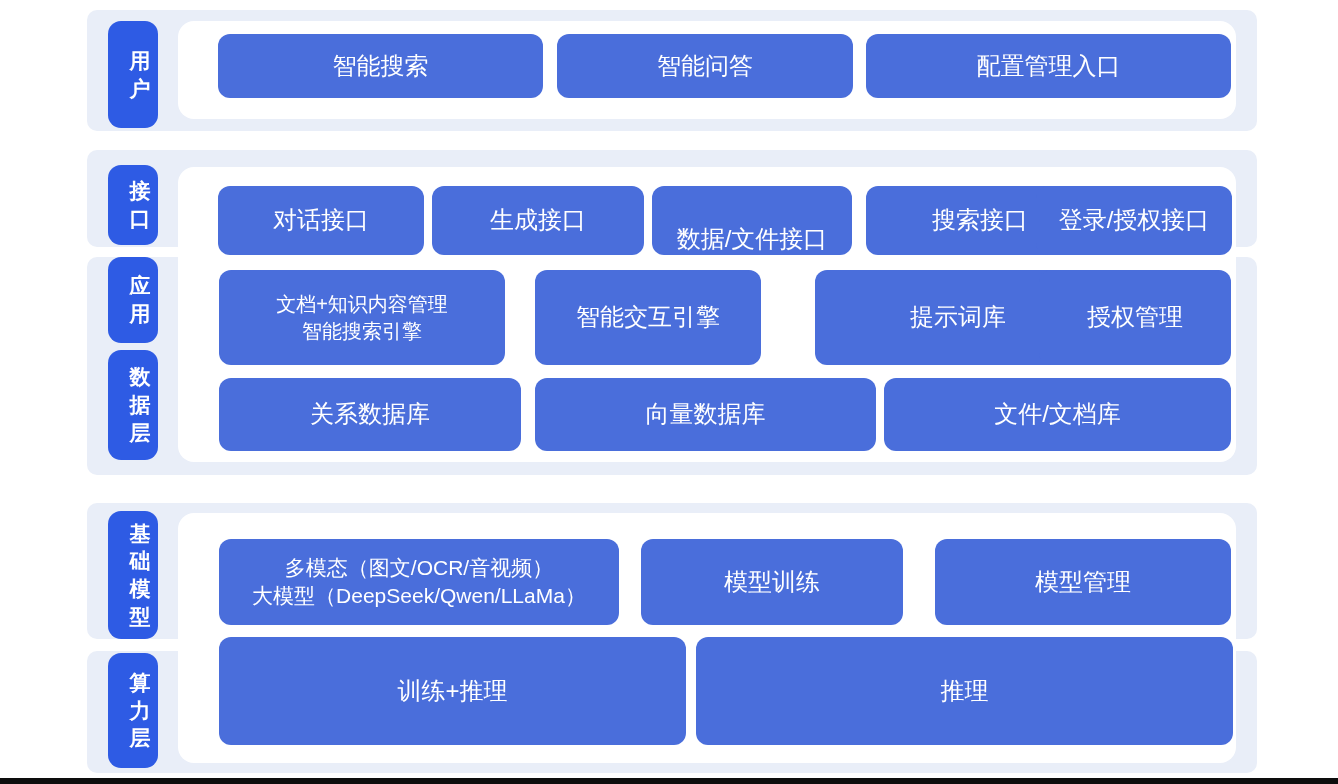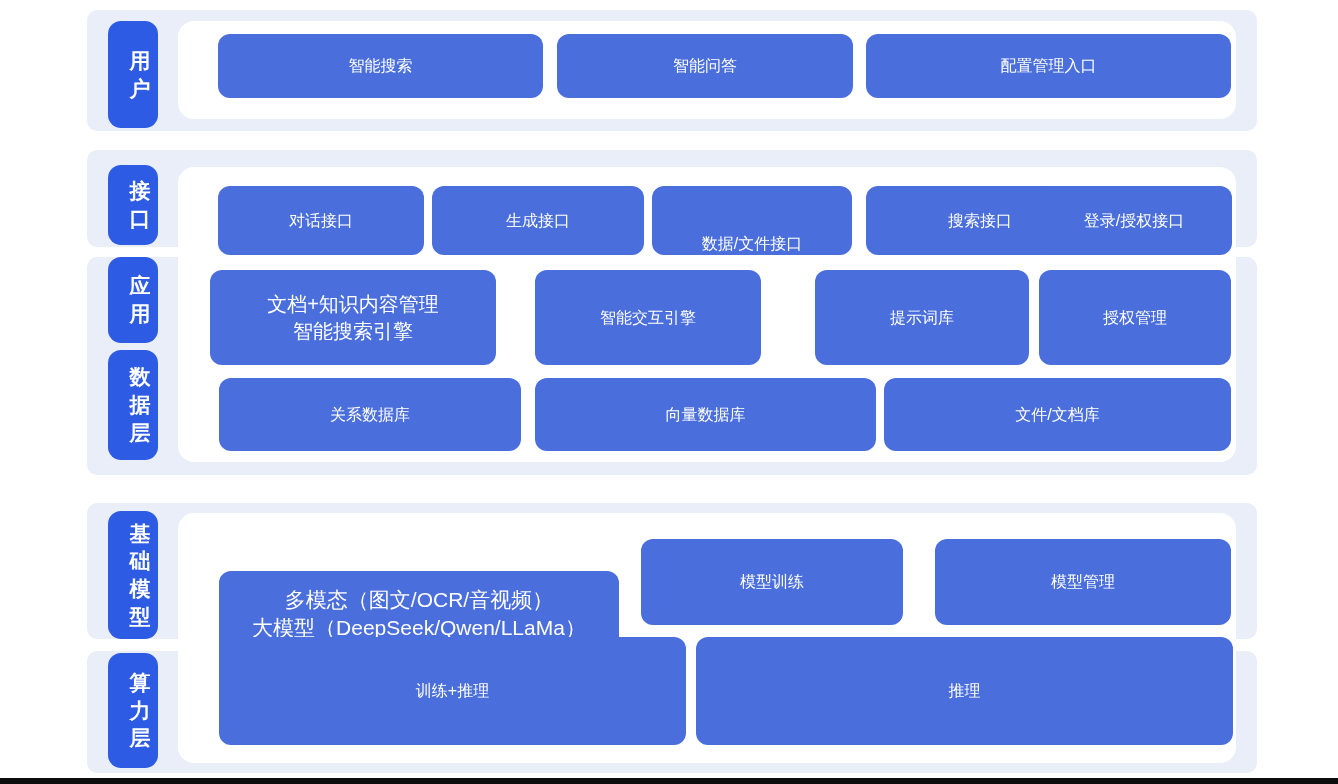--- a/index.html
+++ b/index.html
@@ -21,24 +21,24 @@
     display:flex;align-items:center;justify-content:center;
     font-size:21px;font-weight:700;
   }
   .vlabel span{
     display:inline-block;width:1.15em;word-break:break-all;
     line-height:1.32;text-align:center;margin-left:14px;
   }
   .blk{
     position:absolute;background:#4a6edb;border-radius:12px;color:#ffffff;
     display:flex;flex-direction:column;align-items:center;justify-content:center;
-    font-size:16px;line-height:1.35;text-align:center;white-space:nowrap;
+    font-size:24px;line-height:1.35;text-align:center;white-space:nowrap;
   }
   .blk.small{font-size:20px;}
-  .blk.med{font-size:21px;margin-top:32px;}
+  .blk.med{font-size:21px;}
   .bottom-rule{
     position:absolute;left:0;top:778px;width:1338px;height:6px;background:#0d0d0d;
   }
 </style>
 </head>
 <body>
 
 <div class="stage">
 
   <div class="band" style="top:10px;height:121px;"></div>
@@ -89,28 +89,28 @@
   <div class="blk" style="left:652px;top:186px;width:200px;height:69px;justify-content:flex-end;">
     <span>数据/文件接口</span>
   </div>
   <div class="blk" style="left:866px;top:186px;width:162px;height:69px;padding-left:33px;">
     <span>搜索接口</span>
   </div>
   <div class="blk" style="left:1036px;top:186px;width:196px;height:69px;">
     <span>登录/授权接口</span>
   </div>
 
-  <div class="blk small" style="left:210px;top:270px;width:286px;height:95px;">
+  <div class="blk small" style="left:219px;top:270px;width:286px;height:95px;">
     <span>文档+知识内容管理</span>
     <span>智能搜索引擎</span>
   </div>
   <div class="blk" style="left:535px;top:270px;width:226px;height:95px;">
     <span>智能交互引擎</span>
   </div>
-  <div class="blk" style="left:815px;top:270px;width:214px;height:95px;">
+  <div class="blk" style="left:815px;top:270px;width:214px;height:95px;padding-left:36px;">
     <span>提示词库</span>
   </div>
   <div class="blk" style="left:1039px;top:270px;width:192px;height:95px;">
     <span>授权管理</span>
   </div>
 
   <div class="blk" style="left:219px;top:378px;width:302px;height:73px;">
     <span>关系数据库</span>
   </div>
   <div class="blk" style="left:535px;top:378px;width:341px;height:73px;">

